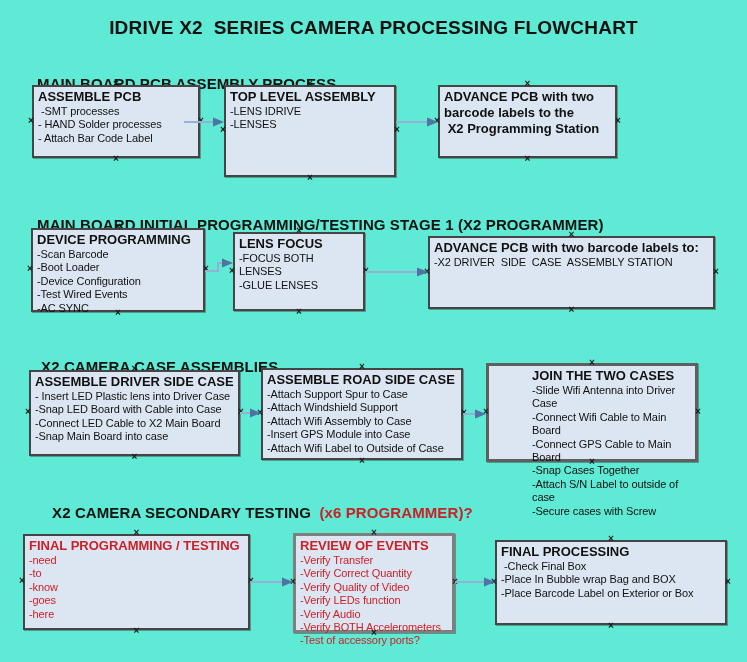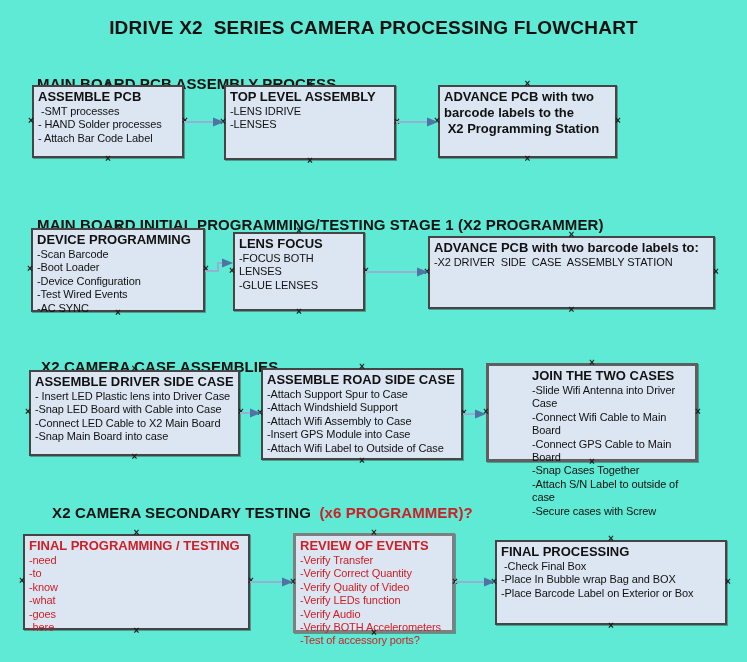--- a/index.html
+++ b/index.html
@@ -65,33 +65,33 @@
   <div class="sec-heading" style="left:20px;top:199px;">
     <span>MAIN BOARD INITIAL PROGRAMMING/TESTING STAGE 1 (X2 PROGRAMMER)</span>
   </div>
   <div class="sec-heading" style="left:24px;top:341px;">
     <span>X2 CAMERA CASE ASSEMBLIES</span>
   </div>
   <div class="sec-heading" style="left:35px;top:487px;">
     <span>X2 CAMERA SECONDARY TESTING  </span><span class="red">(x6 PROGRAMMER)?</span>
   </div>
 
-  <div class="fbox" style="left:32px;top:85px;width:152px;height:73px;">
+  <div class="fbox" style="left:32px;top:85px;width:168px;height:73px;">
     <i class="h ht"></i>
       <i class="h hb"></i>
       <i class="h hl"></i>
       <i class="h hr"></i>
     <div class="ftitle">ASSEMBLE PCB</div>
     <div class="fitems">
         <div class="item"> -SMT processes</div>
         <div class="item">- HAND Solder processes</div>
         <div class="item">- Attach Bar Code Label</div>
       </div>
   </div>
-  <div class="fbox" style="left:224px;top:85px;width:172px;height:75px;">
+  <div class="fbox" style="left:224px;top:85px;width:172px;height:92px;">
     <i class="h ht"></i>
       <i class="h hb"></i>
       <i class="h hl"></i>
       <i class="h hr"></i>
     <div class="ftitle">TOP LEVEL ASSEMBLY</div>
     <div class="fitems">
         <div class="item">-LENS IDRIVE</div>
         <div class="item">-LENSES</div>
       </div>
   </div>
@@ -187,21 +187,20 @@
   <div class="fbox red" style="left:23px;top:534px;width:227px;height:96px;">
     <i class="h ht"></i>
       <i class="h hb"></i>
       <i class="h hl"></i>
       <i class="h hr"></i>
     <div class="ftitle">FINAL PROGRAMMING / TESTING</div>
     <div class="fitems">
         <div class="item">-need</div>
         <div class="item">-to</div>
         <div class="item">-know</div>
-        <div class="item">-what</div>
         <div class="item">-goes</div>
         <div class="item">-here</div>
       </div>
   </div>
   <div class="fbox red thick" style="left:293px;top:533px;width:162px;height:100px;">
     <i class="h ht"></i>
       <i class="h hb"></i>
       <i class="h hl"></i>
       <i class="h hr"></i>
     <div class="ftitle">REVIEW OF EVENTS</div>

